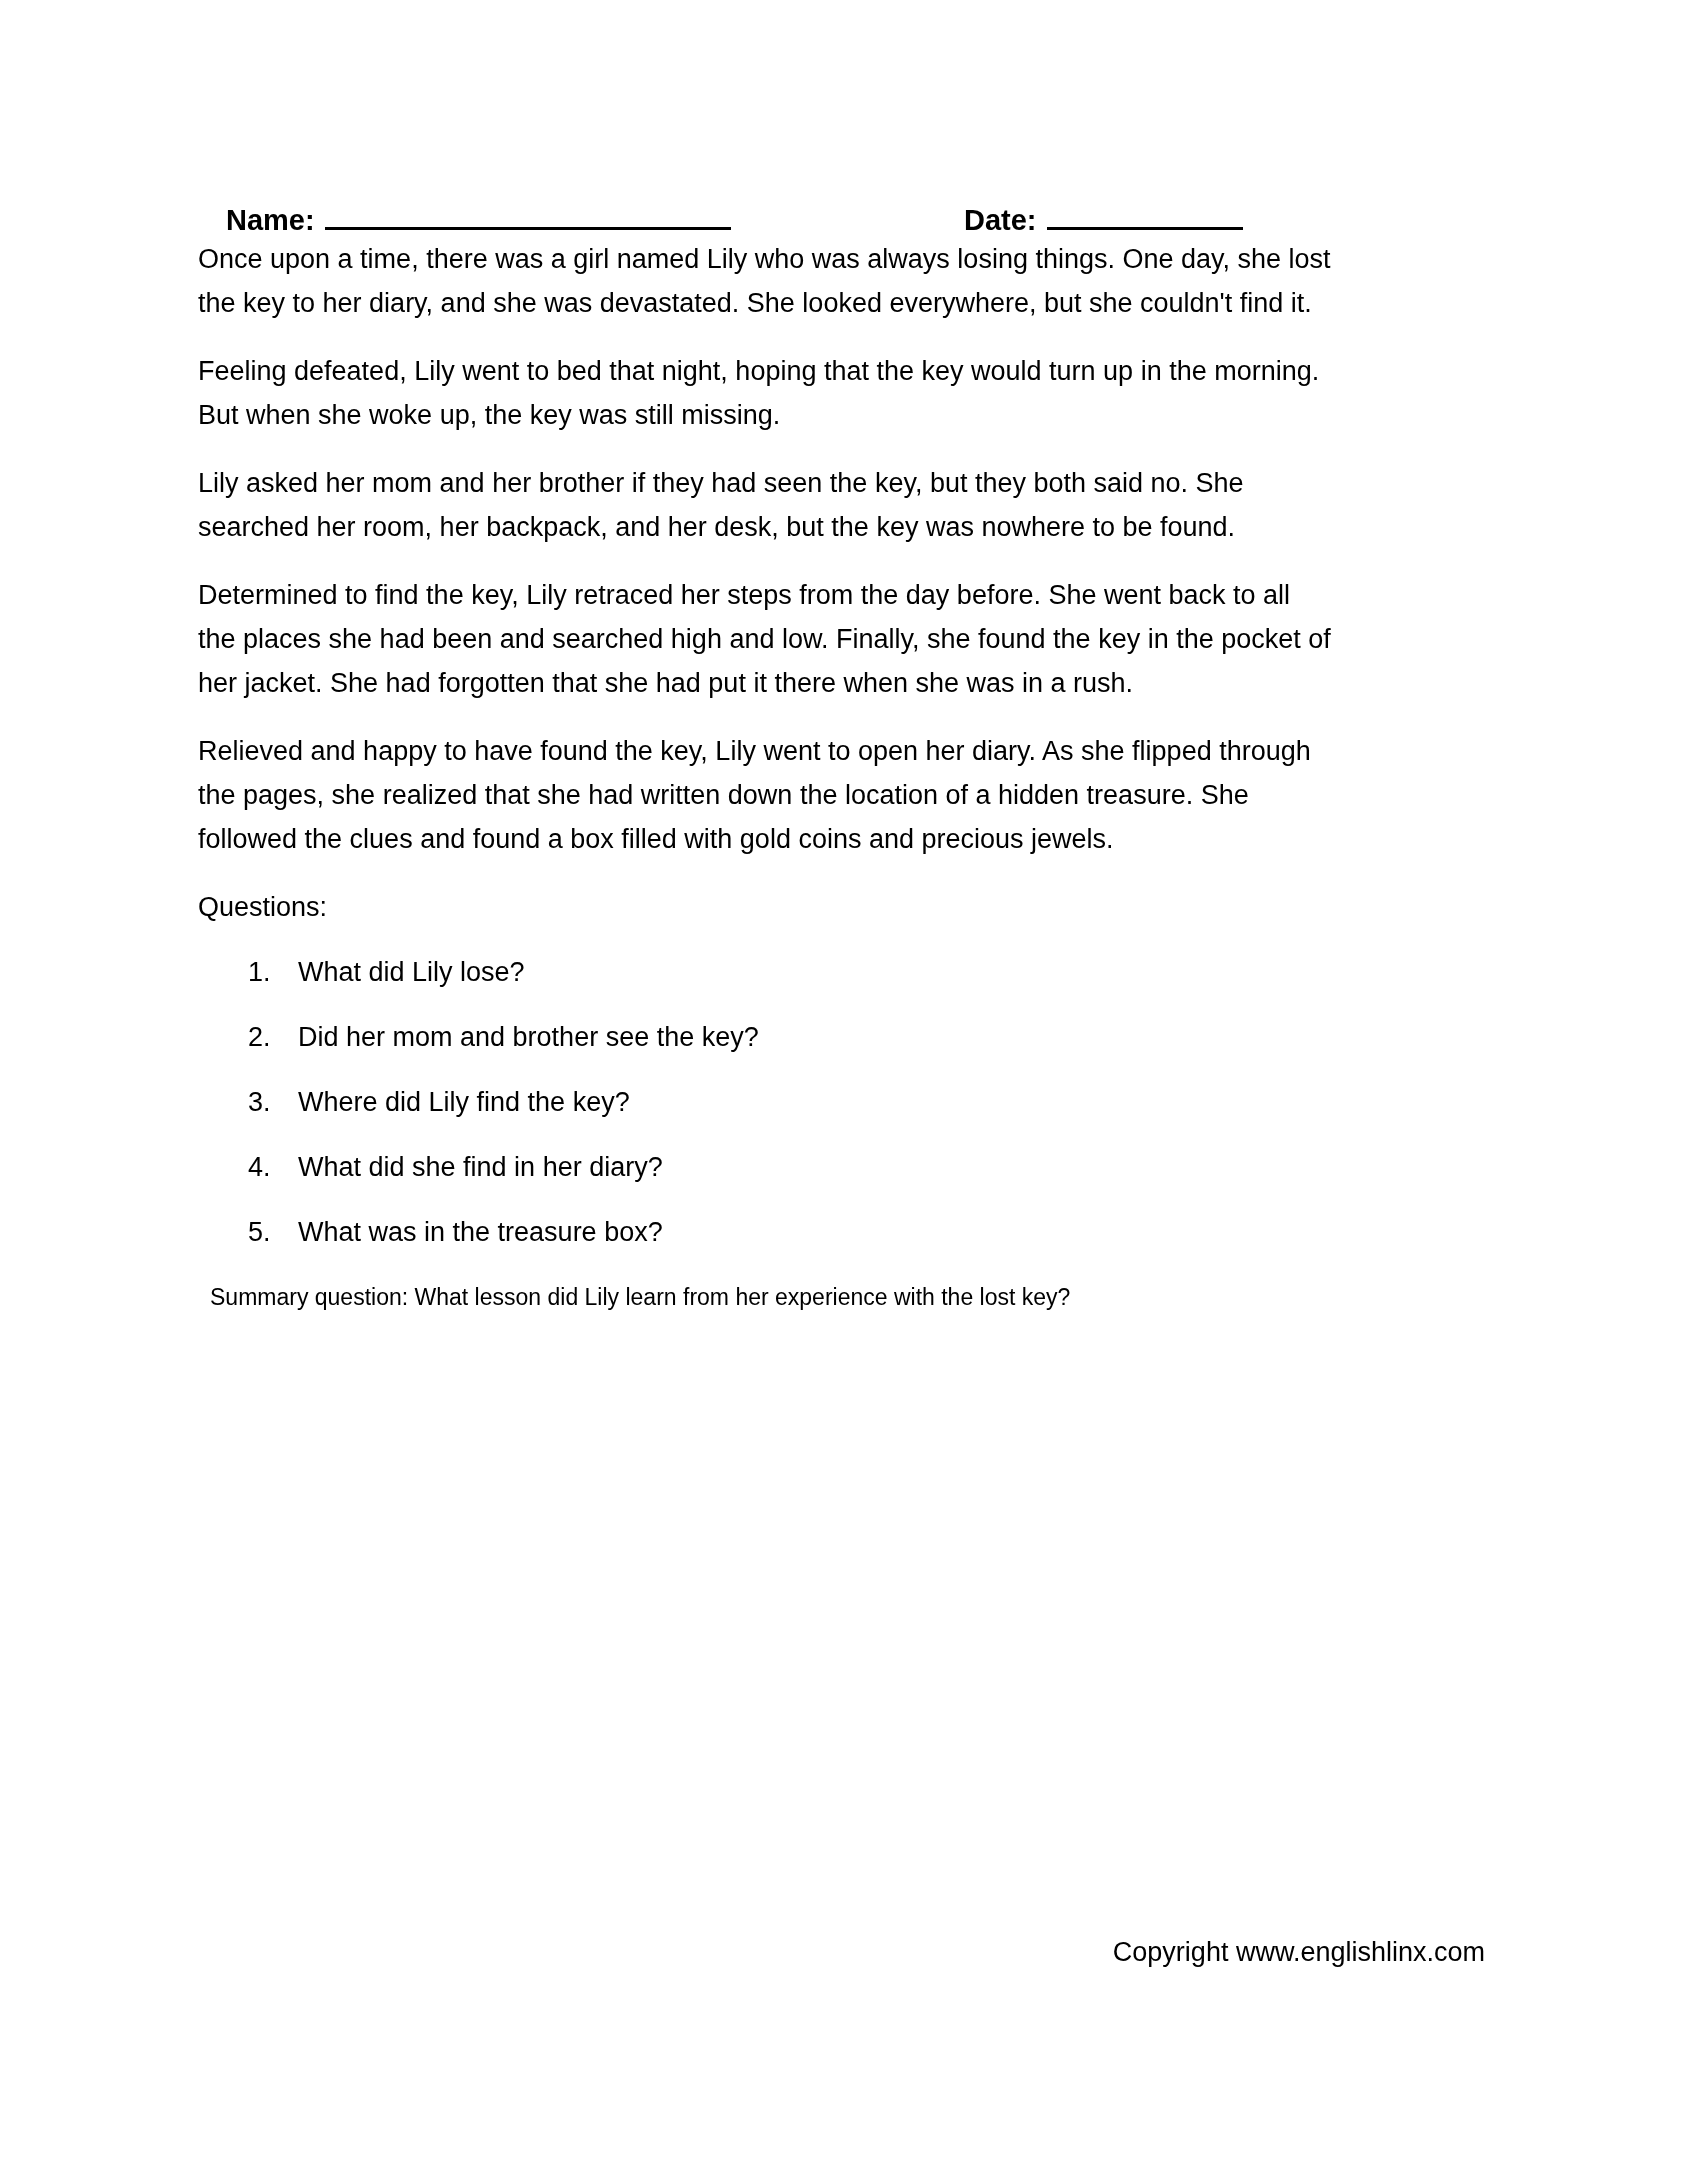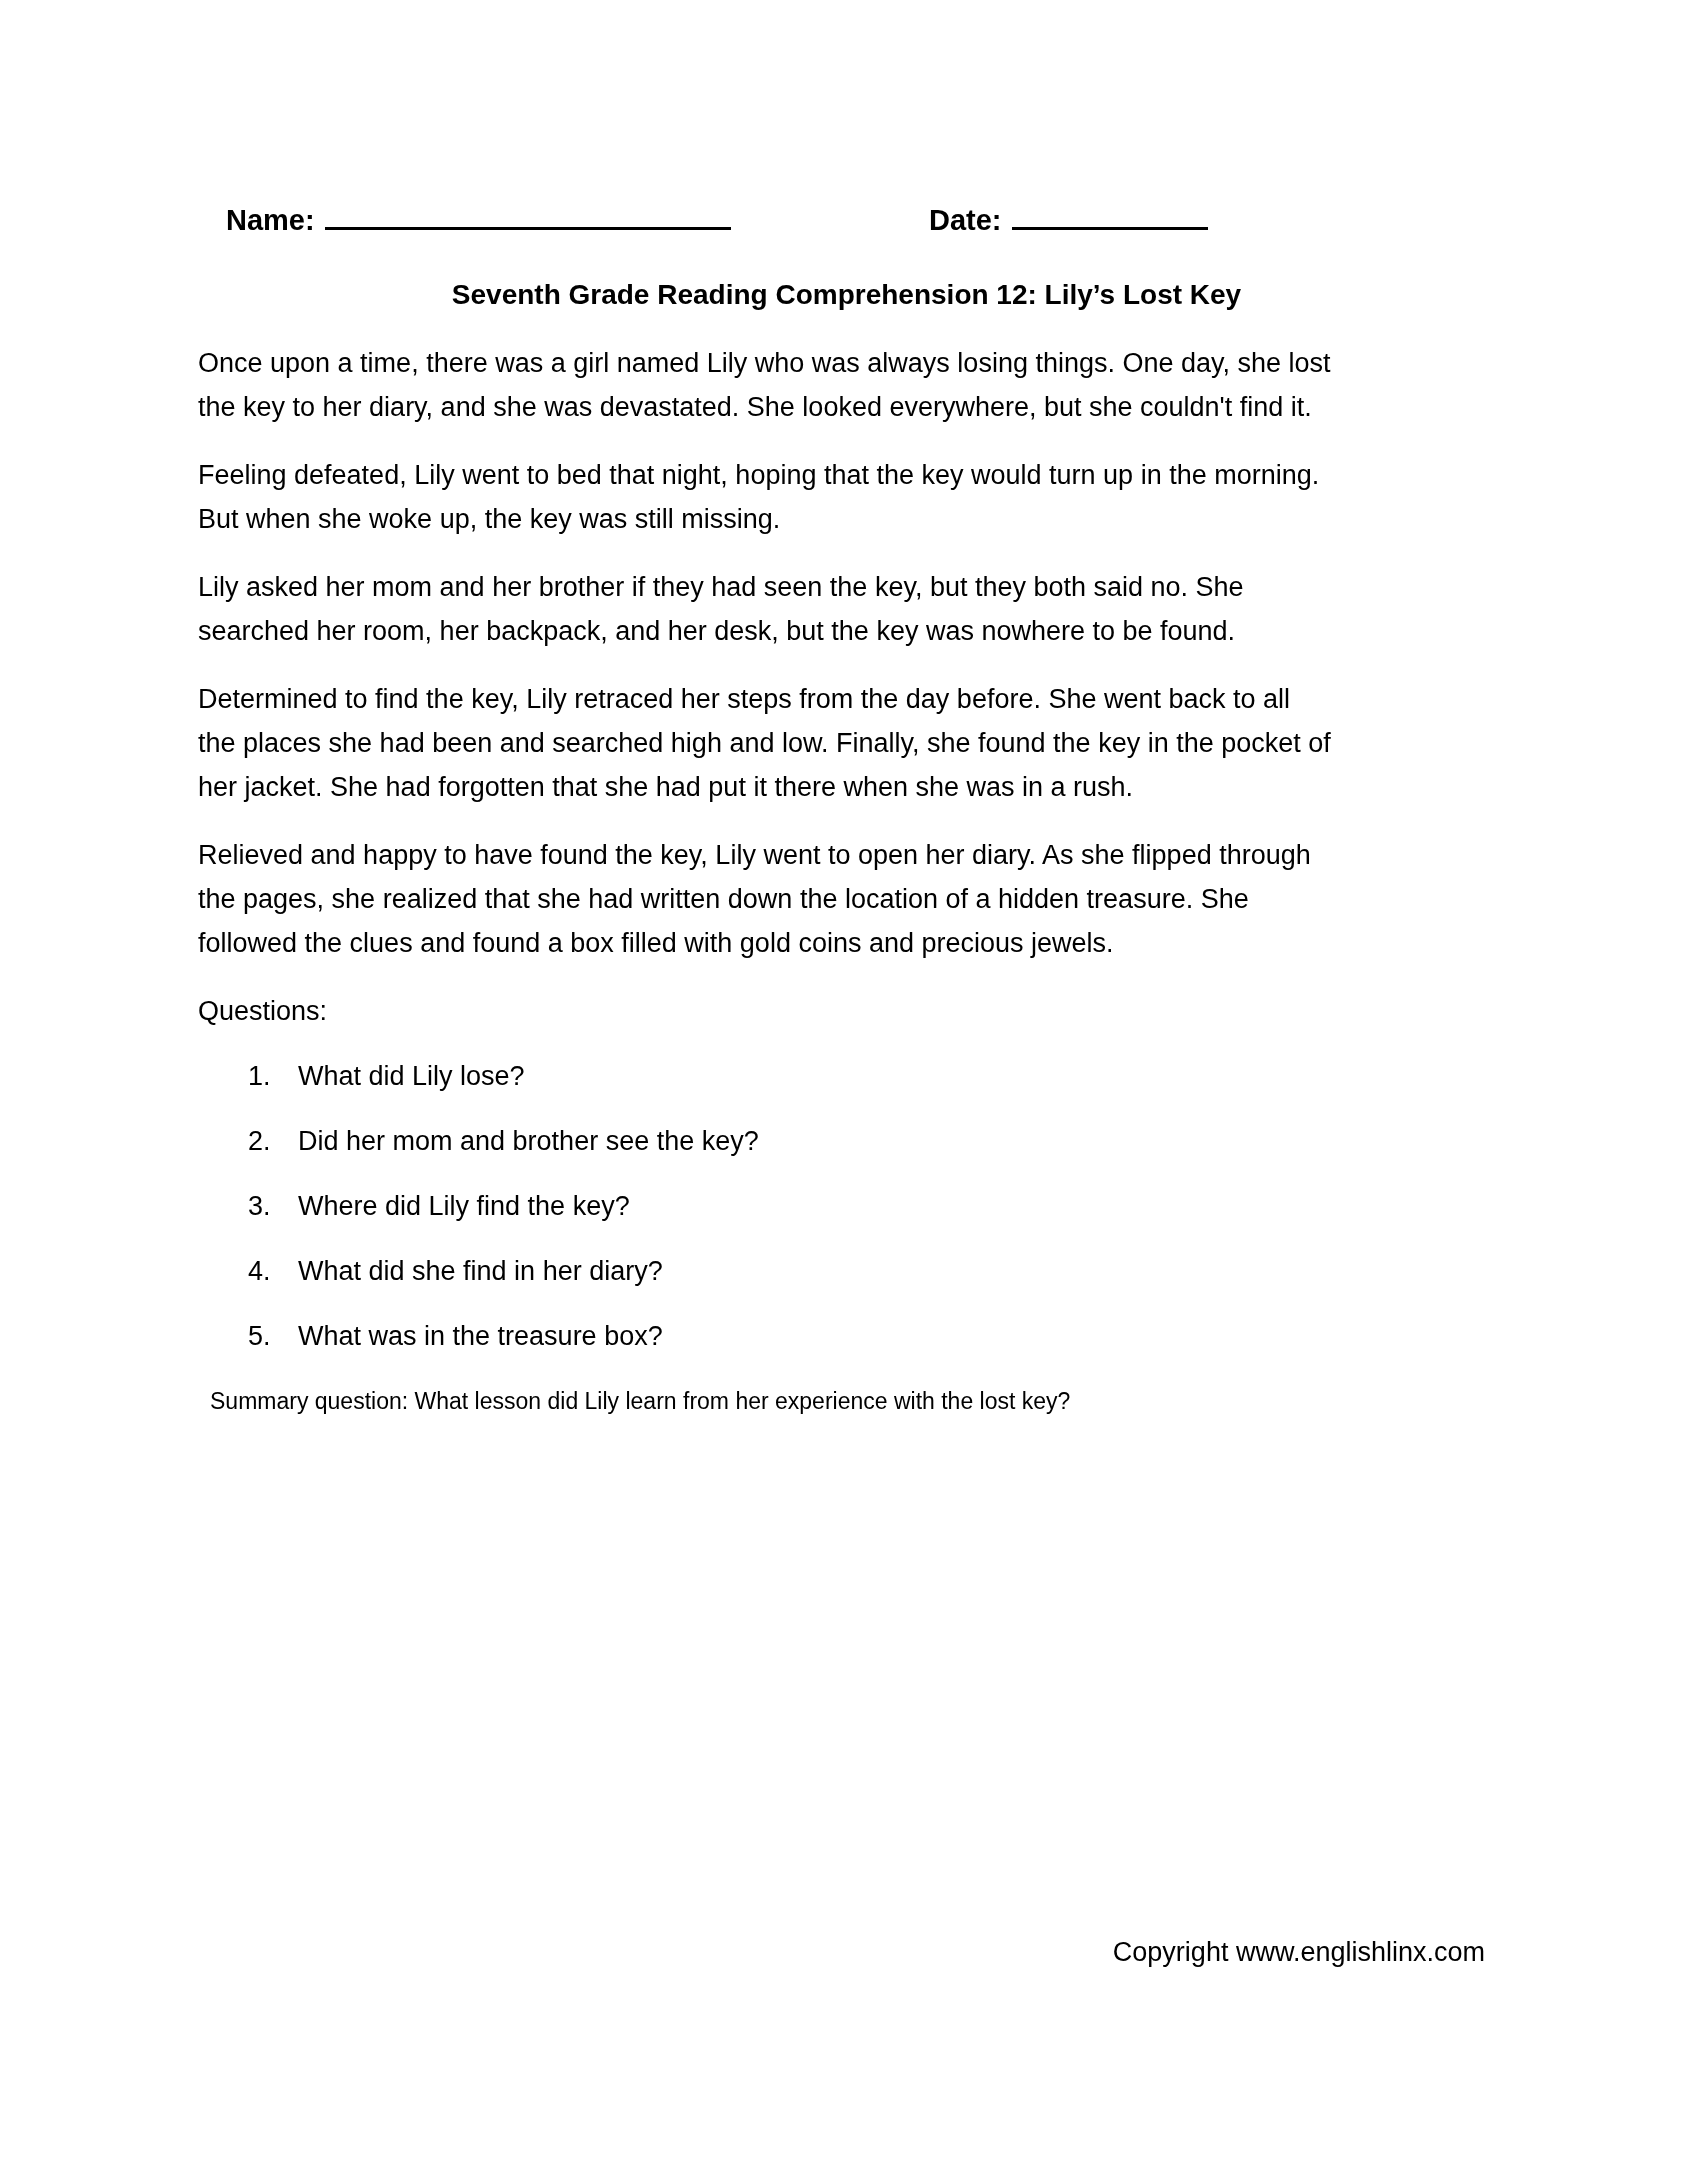--- a/index.html
+++ b/index.html
@@ -37,21 +37,21 @@
   .blank {
     display: inline-block;
     border-bottom: 3px solid #000000;
     height: 26px;
     margin-left: 10px;
   }
   .name-blank { width: 406px; }
   .date-blank { width: 196px; }
   .date-group {
     position: absolute;
-    left: 703px;
+    left: 738px;
     top: 0;
   }
   .title {
     margin: 36px 0 24px 0;
     font-size: 28px;
     font-weight: bold;
     line-height: 44px;
     text-align: center;
   }
   .para {
@@ -98,21 +98,20 @@
 <div class="page">
   <div class="content">
 
     <div class="header-row">
       <span class="label">Name:</span><span class="blank name-blank"></span>
       <span class="date-group">
         <span class="label">Date:</span><span class="blank date-blank"></span>
       </span>
     </div>
 
-    <div class="title">Seventh Grade Reading Comprehension 12: Lily’s Lost Key</div>
 
     <p class="para">Once upon a time, there was a girl named Lily who was always losing things. One day, she lost
 the key to her diary, and she was devastated. She looked everywhere, but she couldn't find it.</p>
     <p class="para">Feeling defeated, Lily went to bed that night, hoping that the key would turn up in the morning.
 But when she woke up, the key was still missing.</p>
     <p class="para">Lily asked her mom and her brother if they had seen the key, but they both said no. She
 searched her room, her backpack, and her desk, but the key was nowhere to be found.</p>
     <p class="para">Determined to find the key, Lily retraced her steps from the day before. She went back to all
 the places she had been and searched high and low. Finally, she found the key in the pocket of
 her jacket. She had forgotten that she had put it there when she was in a rush.</p>

